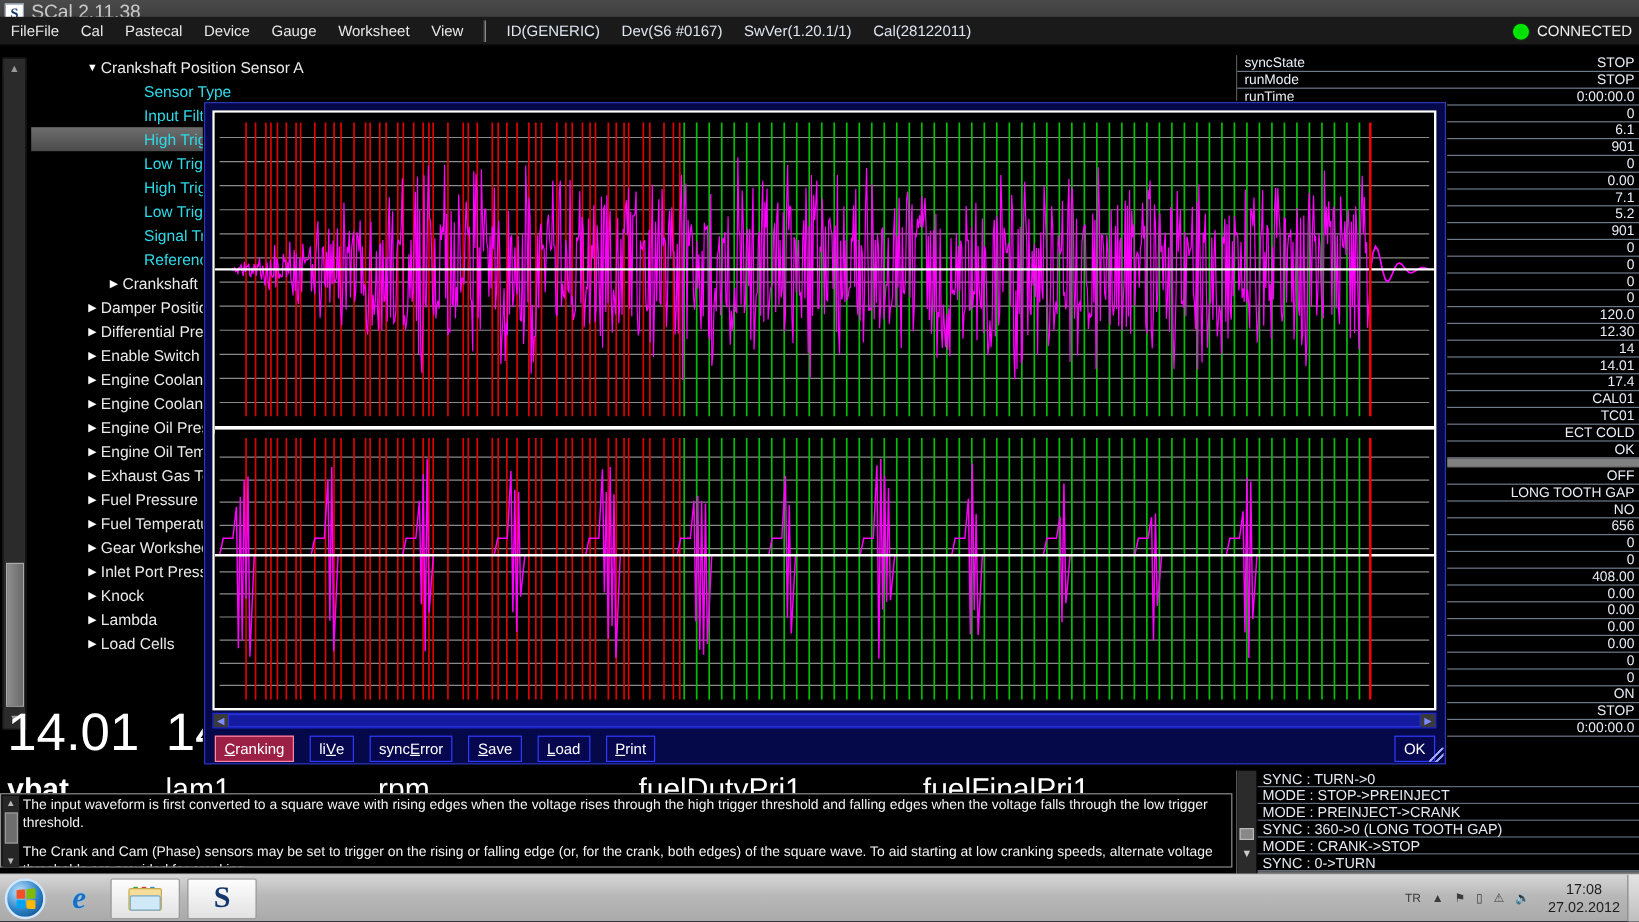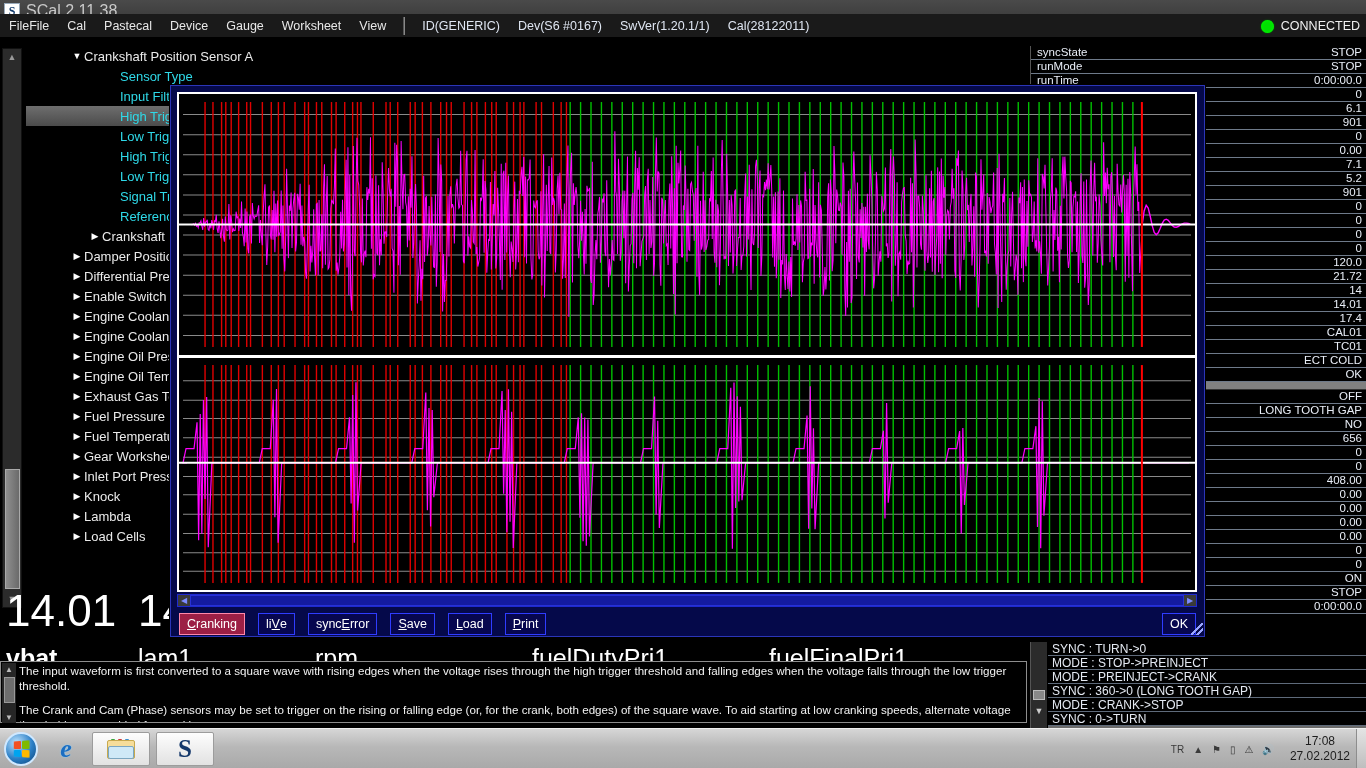--- a/index.html
+++ b/index.html
@@ -88,21 +88,21 @@
   .ro-name{ margin-right:22px; }
 
   
   .stats{
     position:absolute; right:0; top:0; width:336px; height:592px;
     background:#000; border-left:1px solid #555;
     font-size:11.5px; color:#dfe4ee;
   }
   .srow{
     height:14px; border-bottom:1px solid #6e7a8a;
-    display:flex; justify-content:space-between;
+    display:flex; align-items:center; justify-content:space-between;
     padding:0 4px 0 6px; white-space:nowrap; overflow:hidden;
   }
   .srow .k{ color:#e9eef7; }
   .srow .v{ color:#e9eef7; }
   .sgap{ height:8px; background:#808080; border-bottom:1px solid #333; }
 
   
   .logpanel{
     position:absolute; right:0; top:596px; width:336px; height:86px;
     background:#000; border-left:1px solid #555; overflow:hidden;
@@ -425,21 +425,21 @@
         <div class="srow">
           <span class="k"></span>
           <span class="v">0</span>
         </div>
         <div class="srow">
           <span class="k"></span>
           <span class="v">120.0</span>
         </div>
         <div class="srow">
           <span class="k"></span>
-          <span class="v">21.72</span>
+          <span class="v">12.30</span>
         </div>
         <div class="srow">
           <span class="k"></span>
           <span class="v">14</span>
         </div>
         <div class="srow">
           <span class="k"></span>
           <span class="v">14.01</span>
         </div>
         <div class="srow">

